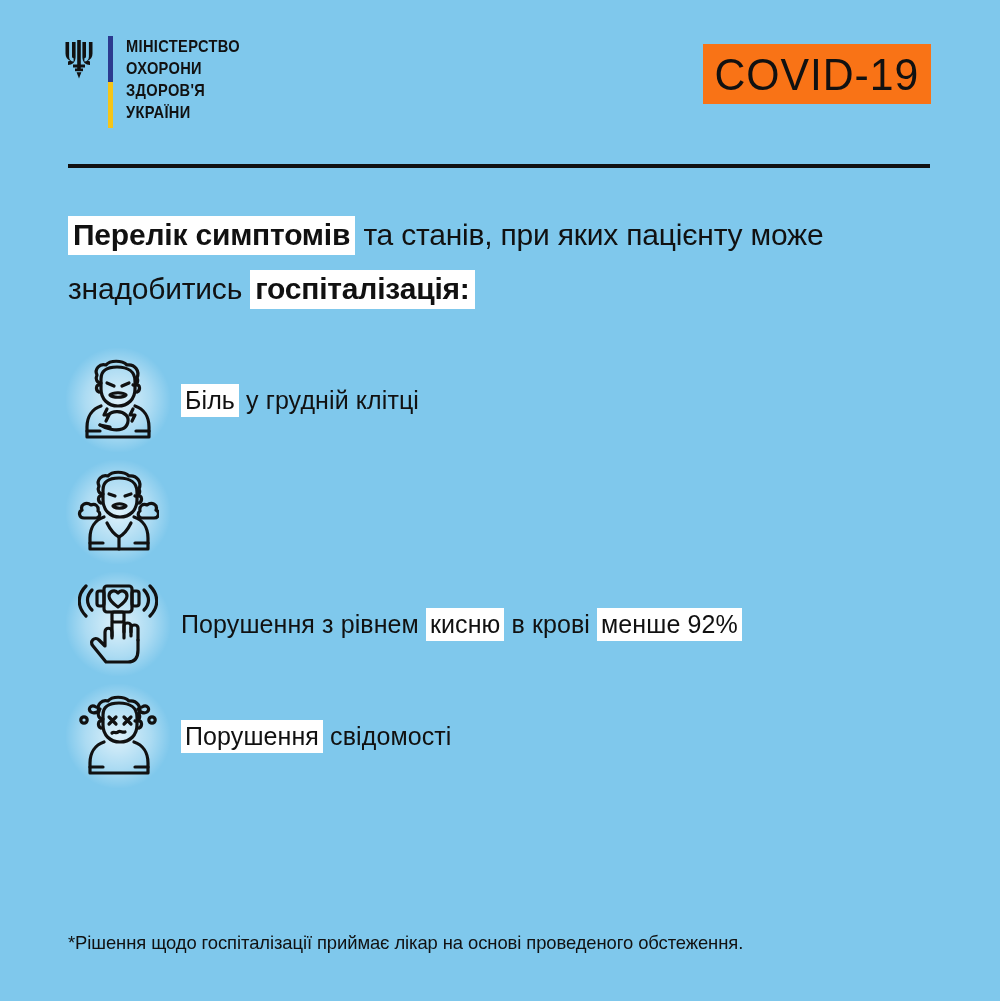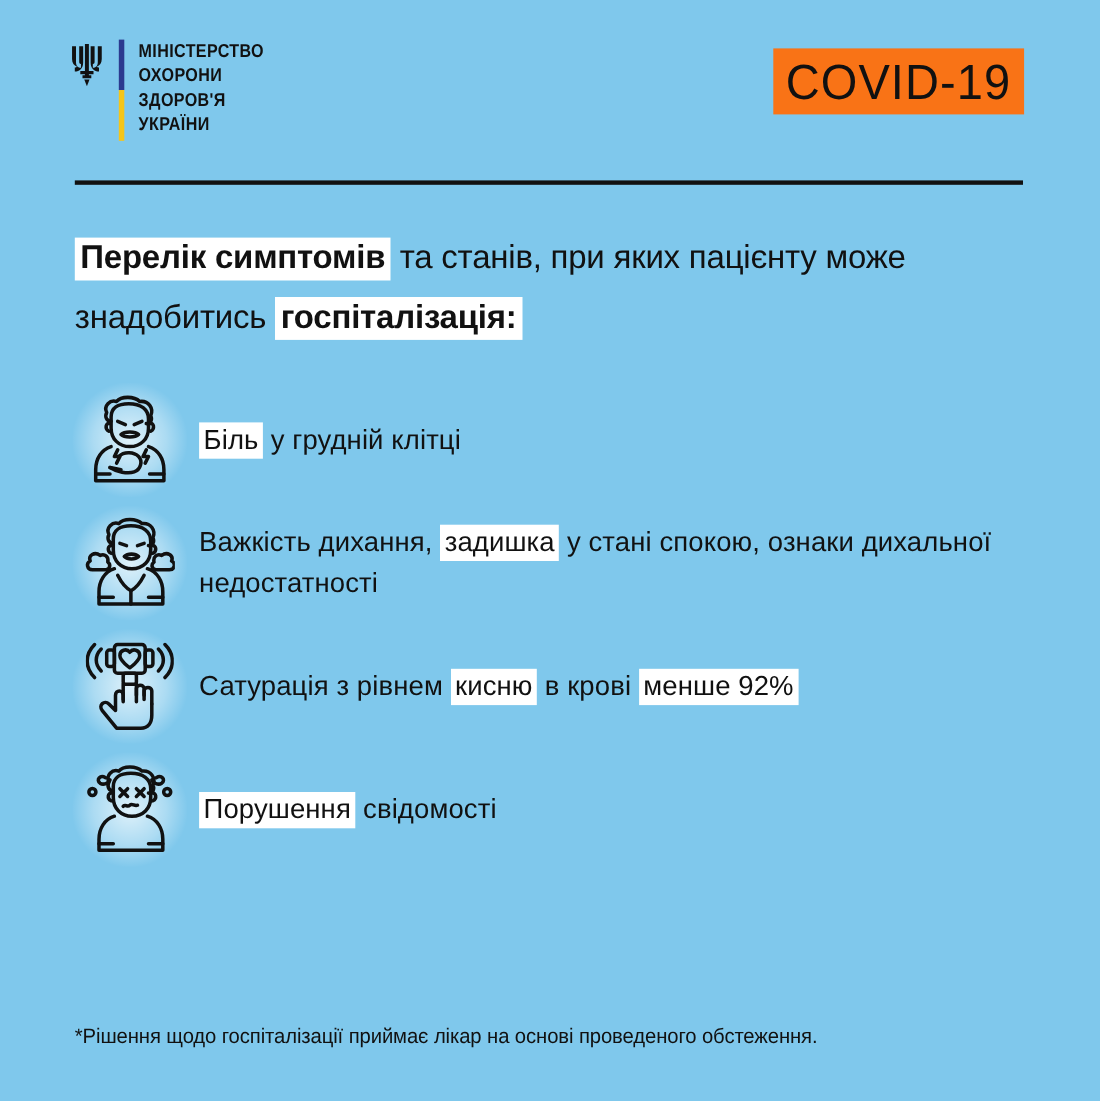--- a/index.html
+++ b/index.html
@@ -281,23 +281,20 @@
           <path d="M54 25 L48 27"></path>
           <path d="M36 37 C39 34 46 34 49 37 C46 40 39 40 36 37 Z"></path>
           <path d="M27 48 C18 51 13 59 13 69 L13 80 L71 80 L71 69 C71 59 66 51 57 48"></path>
           <path d="M13 74 L26 74 M58 74 L71 74"></path>
           <path d="M30 54 C34 62 38 66 42 68 C46 66 50 62 54 54"></path>
           <path d="M42 68 L42 80"></path>
           <path d="M14 36 C9 32 3 36 5 41 C1 43 2 49 7 49 L19 49 C23 49 24 44 21 42 C22 37 18 34 14 36 Z"></path>
           <path d="M70 36 C75 32 81 36 79 41 C83 43 82 49 77 49 L65 49 C61 49 60 44 63 42 C62 37 66 34 70 36 Z"></path>
         </svg>
       </div>
-      <div class="item-text">
-        <span>Важкість дихання, </span><span class="hl">задишка</span><span> у стані спокою, ознаки дихальної недостатності</span>
-      </div>
     </div>
 
     <div class="list-item">
       <div class="item-icon">
         <svg width="80" height="88" viewBox="0 0 80 88" fill="none" stroke="#111" stroke-width="3.2" stroke-linecap="round" stroke-linejoin="round">
           <rect x="26" y="6" width="28" height="26" rx="3"></rect>
           <path d="M40 13 C37 9 31 11 31 16 C31 21 40 27 40 27 C40 27 49 21 49 16 C49 11 43 9 40 13 Z"></path>
           <rect x="19" y="11" width="7" height="15" rx="2.5"></rect>
           <rect x="54" y="11" width="7" height="15" rx="2.5"></rect>
           <rect x="34" y="32" width="12" height="10" rx="2"></rect>
@@ -305,21 +302,21 @@
           <path d="M8 6 C-1 15 -1 27 8 36"></path>
           <path d="M66 10 C72 16 72 24 66 30"></path>
           <path d="M72 6 C81 15 81 27 72 36"></path>
           <path d="M34 42 L34 58 M46 42 L46 58"></path>
           <path d="M46 52 L46 46 C46 42 53 42 53 46 L53 56"></path>
           <path d="M53 52 L53 48 C53 44 60 44 60 48 L60 60"></path>
           <path d="M34 56 L34 52 C34 47 27 47 27 52 L27 66 L21 60 C17 56 11 61 15 66 L28 82 L50 82 C57 82 60 77 60 70 L60 60"></path>
         </svg>
       </div>
       <div class="item-text">
-        <span>Сатурація з рівнем </span><span class="hl">кисню</span><span> в крові </span><span class="hl">менше 92%</span>
+        <span>Порушення з рівнем </span><span class="hl">кисню</span><span> в крові </span><span class="hl">менше 92%</span>
       </div>
     </div>
 
     <div class="list-item">
       <div class="item-icon">
         <svg width="80" height="86" viewBox="0 0 80 86" fill="none" stroke="#111" stroke-width="3.2" stroke-linecap="round" stroke-linejoin="round">
           <path d="M25 26 C21 26 19 22 21 18 C18 12 24 6 30 8 C34 3 46 3 51 8 C59 7 64 14 61 21 C63 25 60 29 57 28"></path>
           <path d="M25 22 C25 14 31 10 41 10 C52 10 59 15 59 24 L59 32 C59 42 52 49 42 49 C32 49 25 42 25 32 Z"></path>
           <path d="M24 28 C20 27 19 33 23 35"></path>
           <path d="M60 28 C64 27 65 33 61 35"></path>

